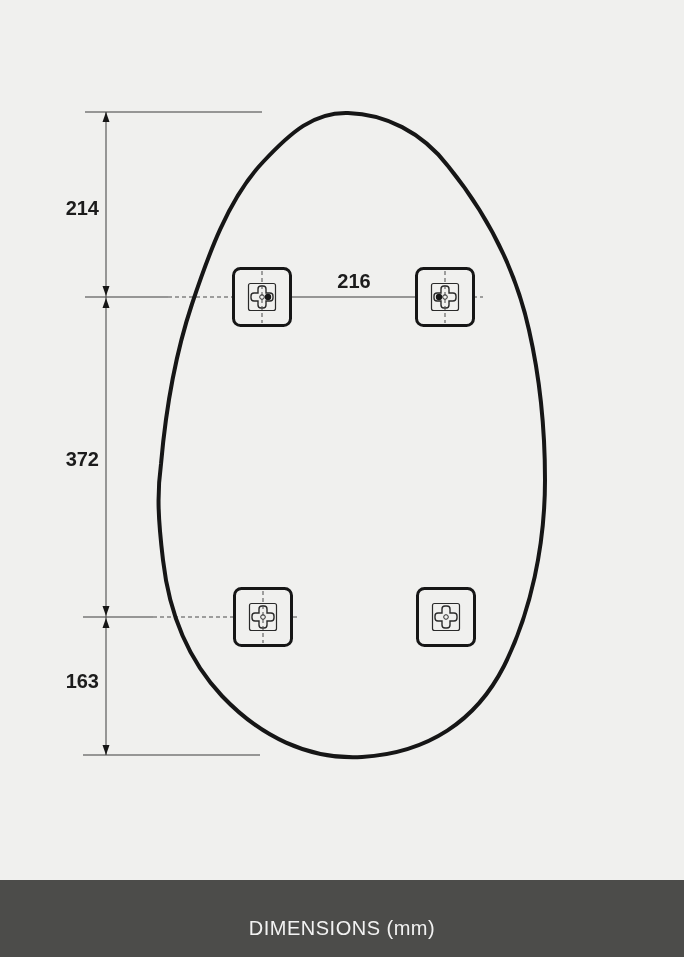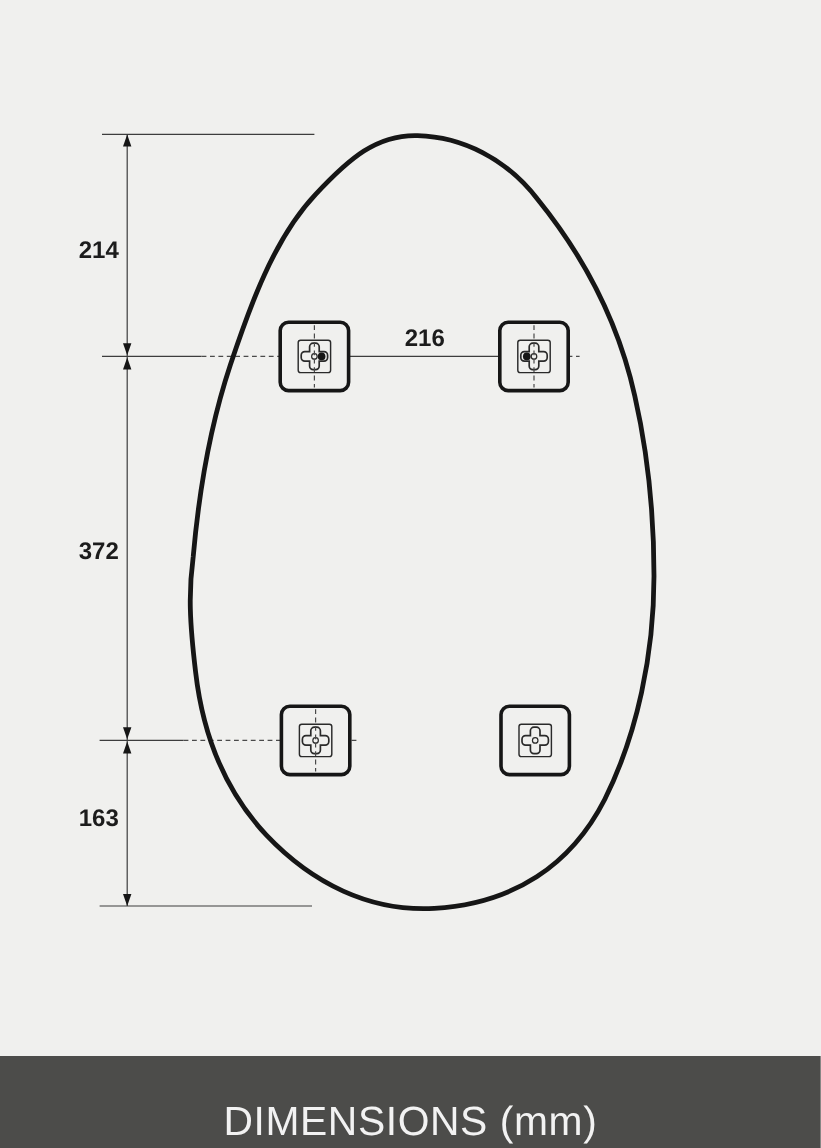--- a/index.html
+++ b/index.html
@@ -25,21 +25,21 @@
     font-family:"Liberation Sans", sans-serif;font-size:20px;font-weight:600;
     fill:#1c1c1c;
   }
   .arrow-dot{fill:var(--ink);}
   .footer{
     width:684px;height:77px;background:var(--footer-bg);
     display:flex;justify-content:center;align-items:flex-start;
     box-sizing:border-box;padding-top:38px;
   }
   .footer span{
-    color:var(--footer-text);font-size:34px;letter-spacing:0.5px;
+    color:var(--footer-text);font-size:20px;letter-spacing:0.5px;
     font-family:"Liberation Sans", sans-serif;line-height:1;
   }
 </style>
 </head>
 <body>
 
 <div class="stage">
   <svg width="684" height="880" viewBox="0 0 684 880">
 
     <defs>

